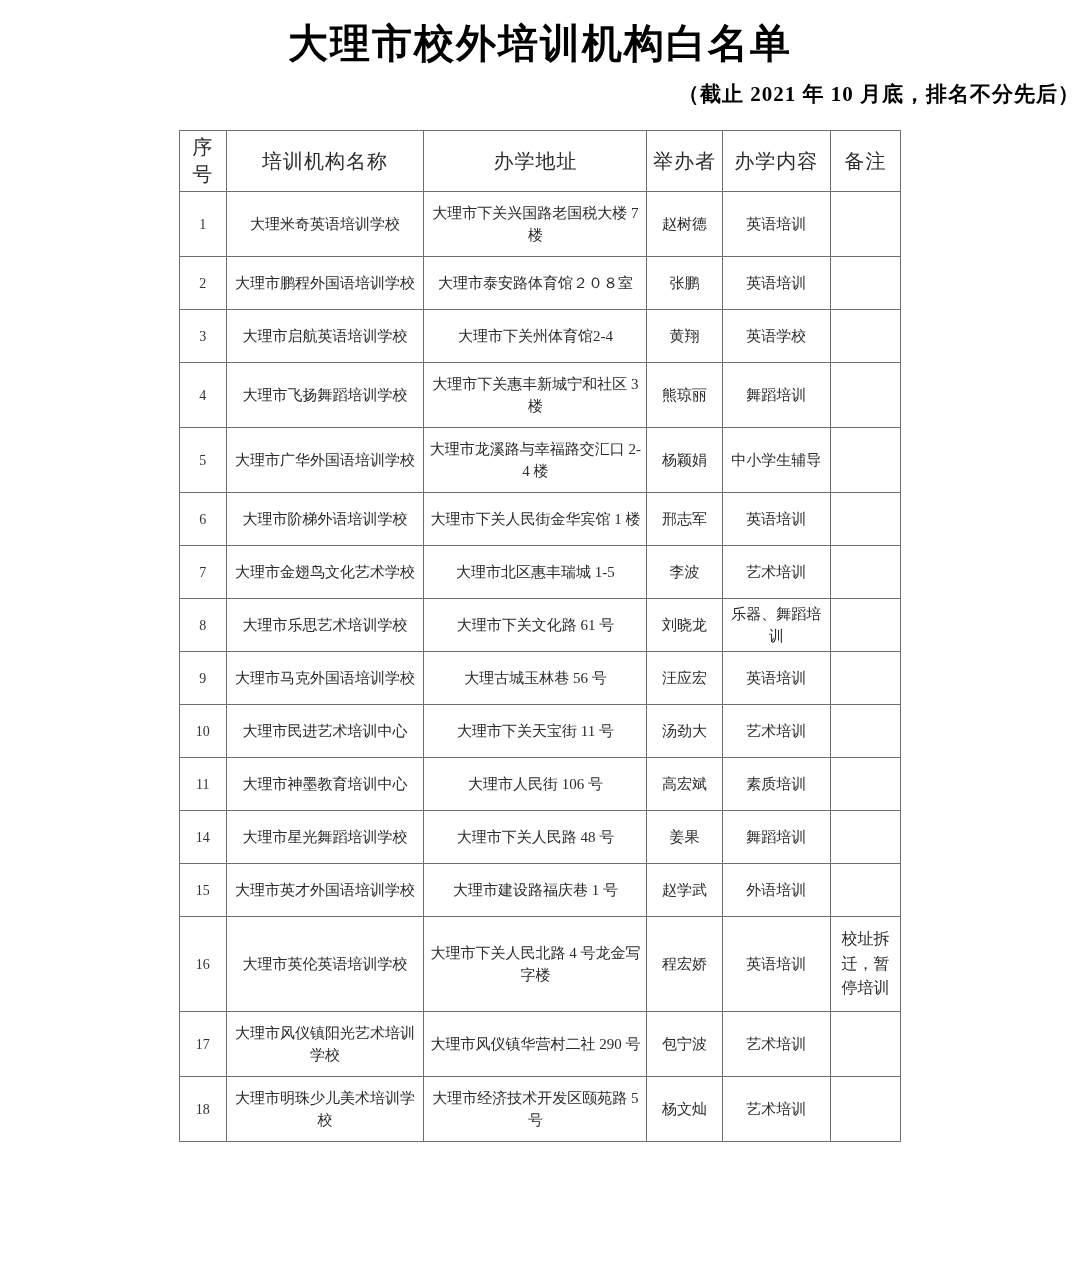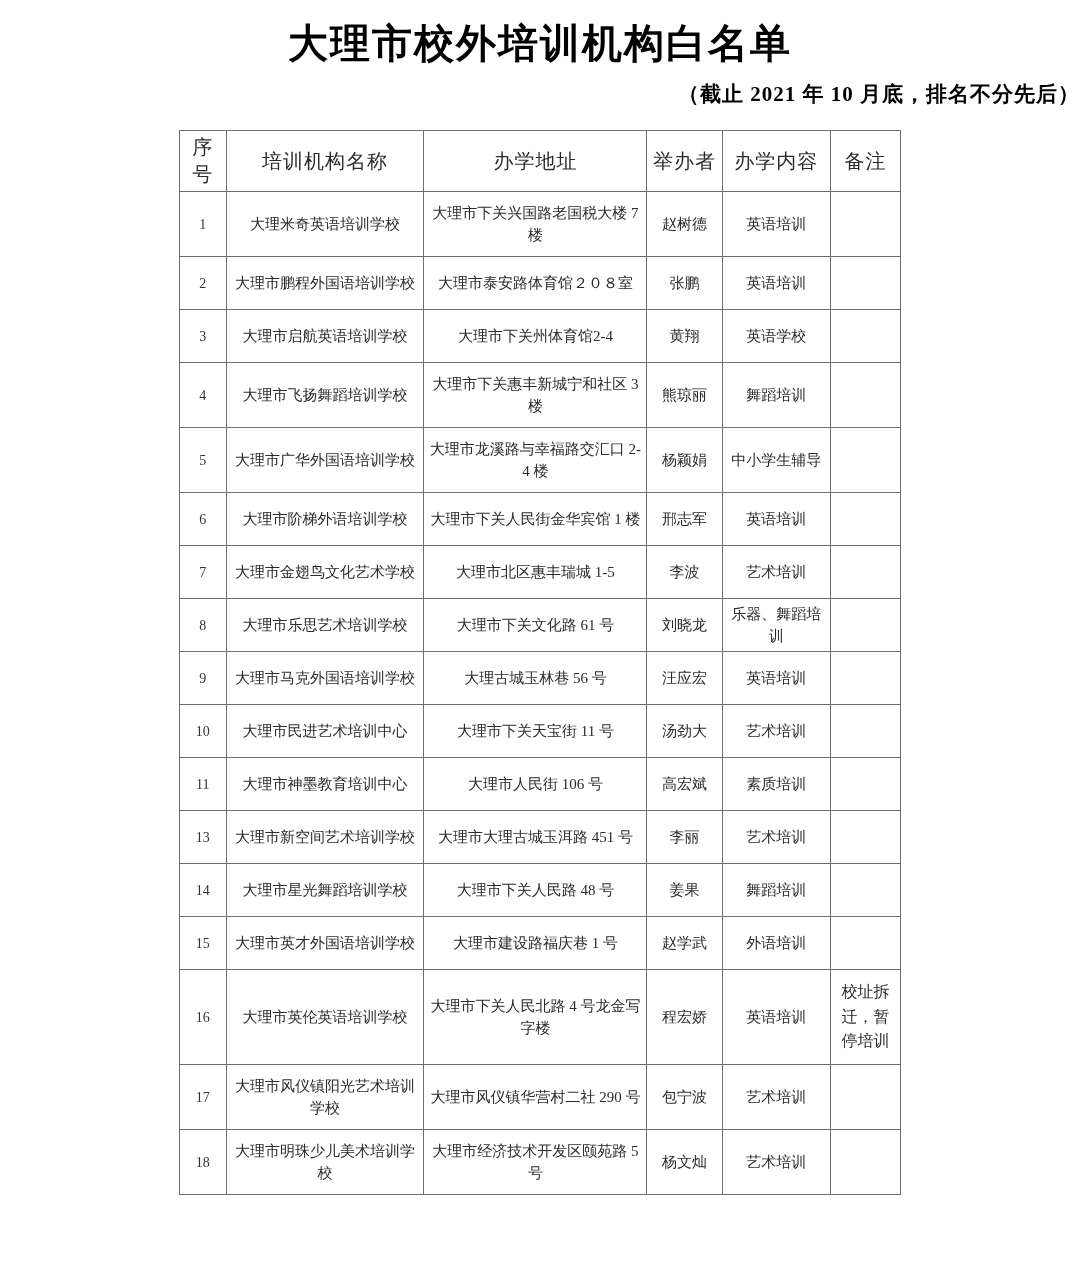--- a/index.html
+++ b/index.html
@@ -209,28 +209,20 @@
           </tr>
           <tr>
             <td class="c-idx">11</td>
             <td class="c-name">大理市神墨教育培训中心</td>
             <td class="c-addr">大理市人民街 106 号</td>
             <td class="c-owner">高宏斌</td>
             <td class="c-cont">素质培训</td>
             <td class="c-note"></td>
           </tr>
           <tr>
-            <td class="c-idx">13</td>
-            <td class="c-name">大理市新空间艺术培训学校</td>
-            <td class="c-addr">大理市大理古城玉洱路 451 号</td>
-            <td class="c-owner">李丽</td>
-            <td class="c-cont">艺术培训</td>
-            <td class="c-note"></td>
-          </tr>
-          <tr>
             <td class="c-idx">14</td>
             <td class="c-name">大理市星光舞蹈培训学校</td>
             <td class="c-addr">大理市下关人民路 48 号</td>
             <td class="c-owner">姜果</td>
             <td class="c-cont">舞蹈培训</td>
             <td class="c-note"></td>
           </tr>
           <tr>
             <td class="c-idx">15</td>
             <td class="c-name">大理市英才外国语培训学校</td>

